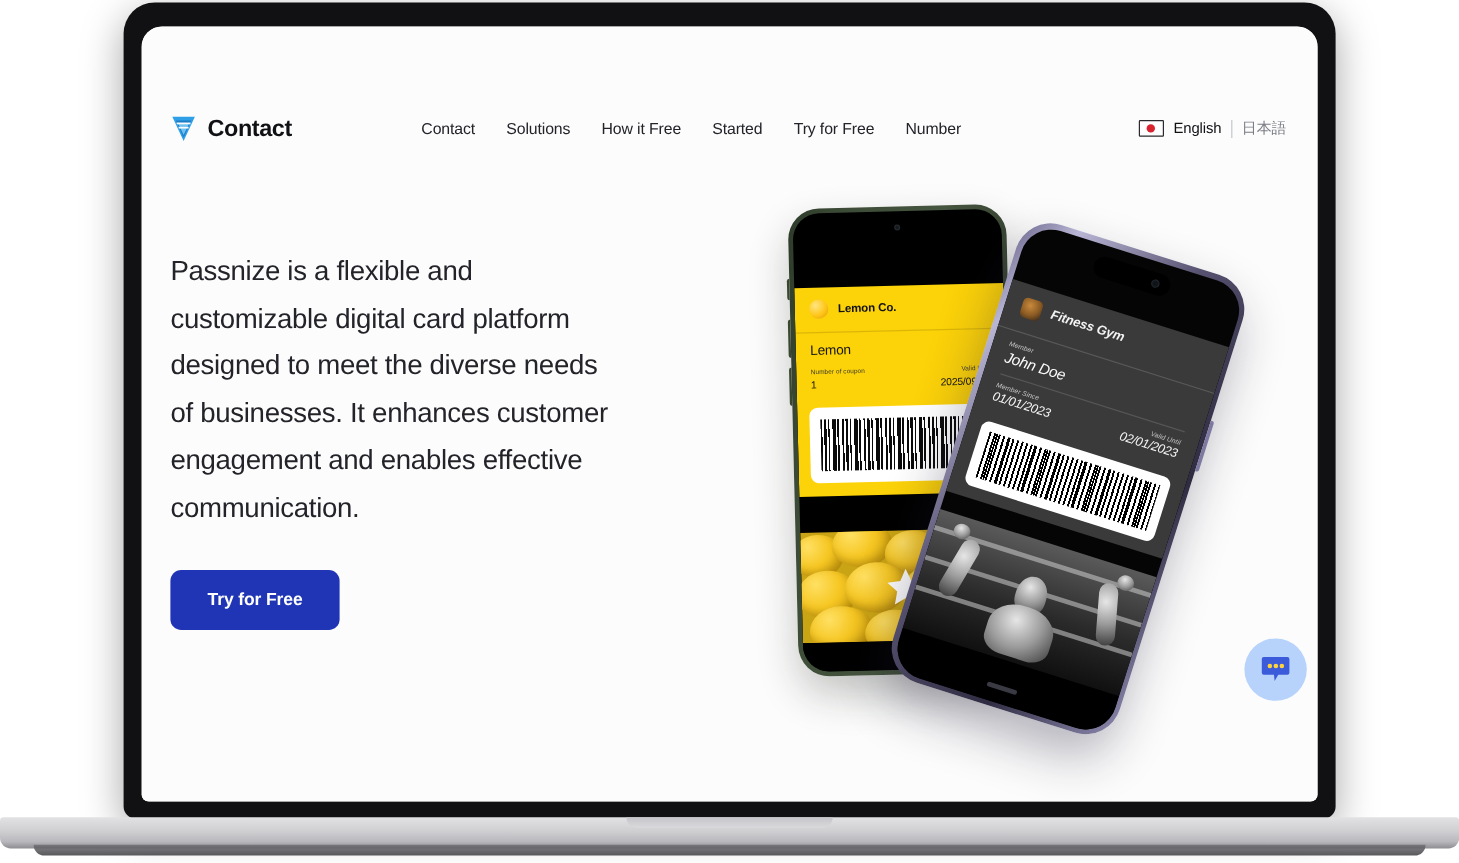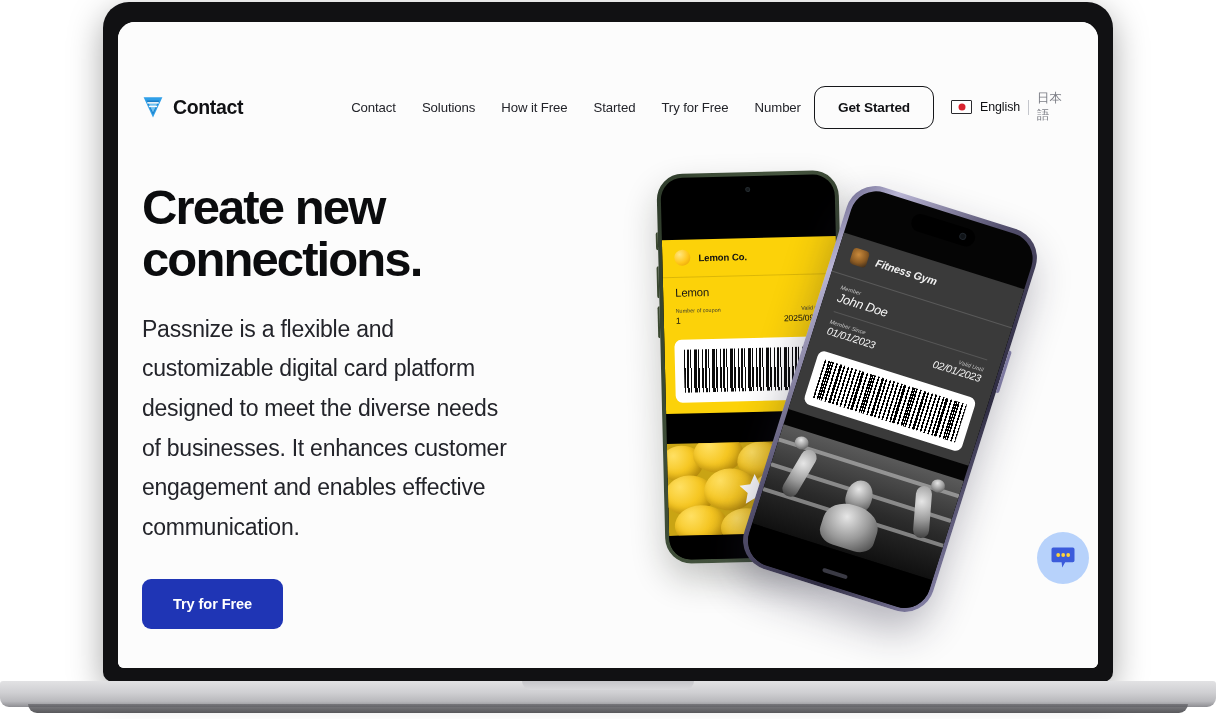--- a/index.html
+++ b/index.html
@@ -571,34 +571,31 @@
         <nav id="main-nav">
           <a class="nav-link" href="#">Contact</a>
           <a class="nav-link" href="#">Solutions</a>
           <a class="nav-link" href="#">How it Free</a>
           <a class="nav-link" href="#">Started</a>
           <a class="nav-link" href="#">Try for Free</a>
           <a class="nav-link" href="#">Number</a>
         </nav>
 
         <div id="header-actions">
-          <button id="get-started-button">Get Started</button>
 
           <div id="language-switcher">
             <span id="flag-jp-icon"></span>
             <span id="lang-en">English</span>
             <span id="lang-divider"></span>
             <span id="lang-ja">日本語</span>
           </div>
         </div>
       </header>
 
       <section id="hero-copy">
-        <h1 id="hero-title">Create new
-connections.</h1>
         <p id="hero-subtitle">Passnize is a flexible and customizable digital card platform designed to meet the diverse needs of businesses. It enhances customer engagement and enables effective communication.</p>
         <button id="try-free-button">Try for Free</button>
       </section>
 
       <div id="hero-visual">
 
         <div id="phone-green">
           <div class="green-side-btn" style="top:58px;height:18px;"></div>
           <div class="green-side-btn" style="top:92px;height:32px;"></div>
           <div class="green-side-btn" style="top:132px;height:32px;"></div>

